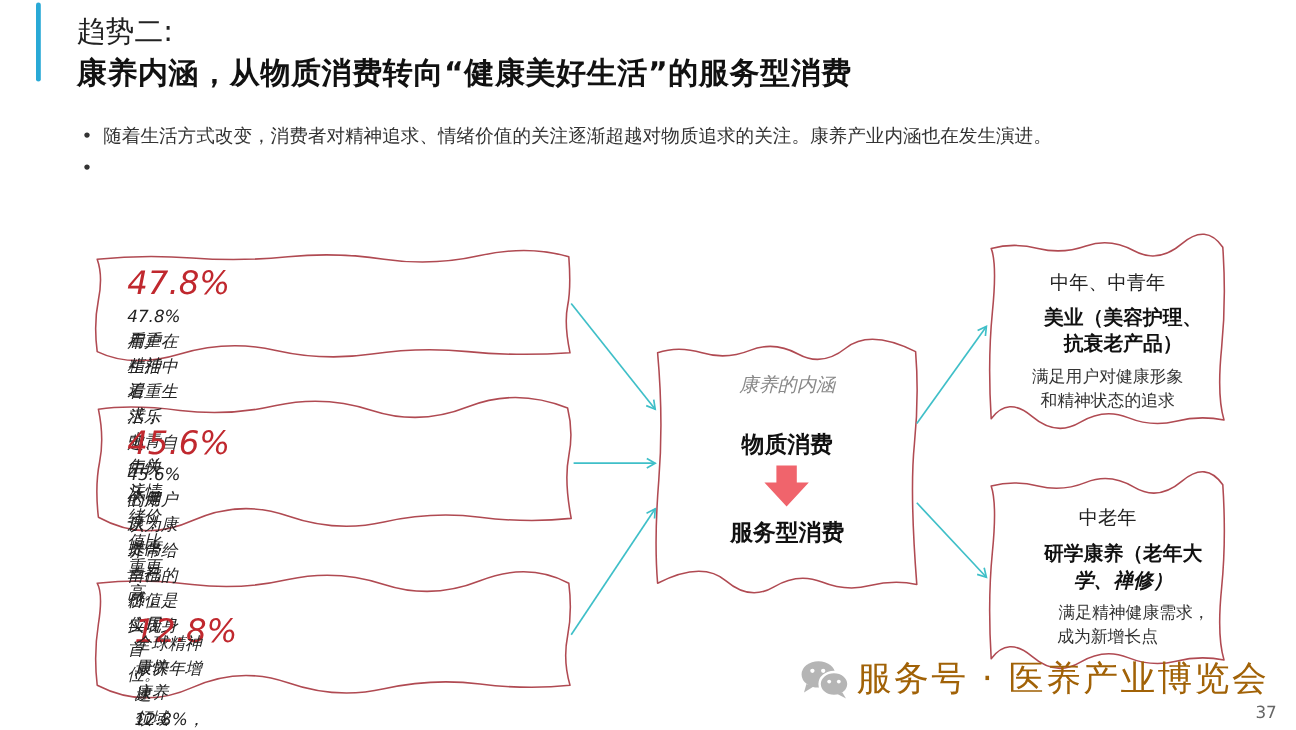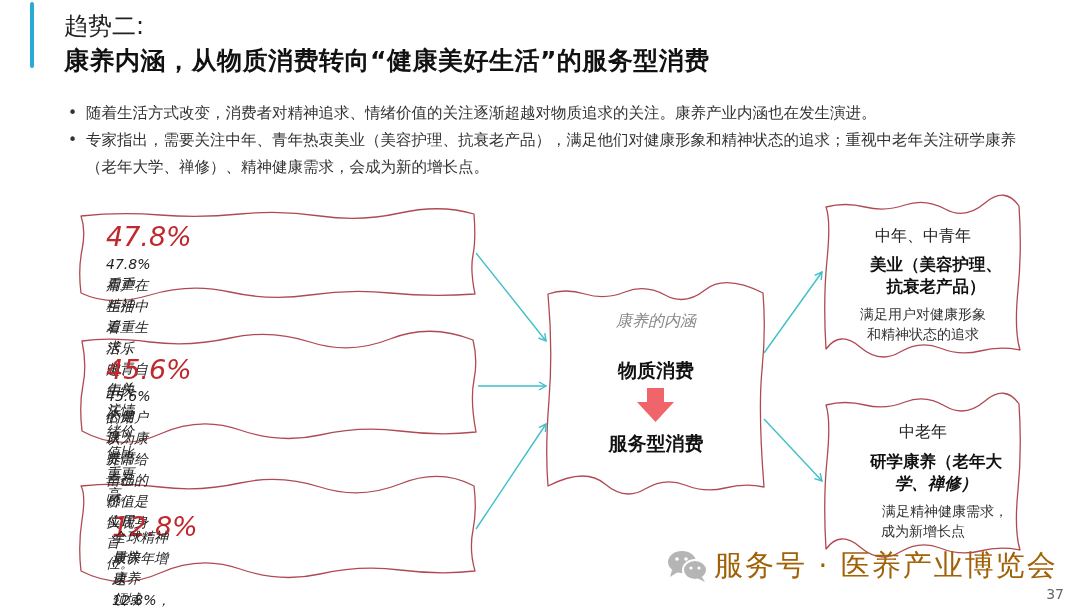--- a/index.html
+++ b/index.html
@@ -31,21 +31,20 @@
 <div class="title-top">趋势二:</div>
 <div class="title-main">康养内涵，从物质消费转向“健康美好生活”的服务型消费</div>
 
 <div class="bullets">
   <div class="bullet">
     <span class="dot">•</span>
     <span>随着生活方式改变，消费者对精神追求、情绪价值的关注逐渐超越对物质追求的关注。康养产业内涵也在发生演进。</span>
   </div>
   <div class="bullet">
     <span class="dot">•</span>
-    <span>专家指出，需要关注中年、青年热衷美业（美容护理、抗衰老产品），满足他们对健康形象和精神状态的追求；重视中老年关注研学康养（老年大学、禅修）、精神健康需求，会成为新的增长点。</span>
   </div>
 </div>
 
 <svg class="layer" width="1080" height="608" viewBox="0 0 1080 608">
   <defs>
     <marker id="ah" markerWidth="10" markerHeight="10" refX="8" refY="5" orient="auto" markerUnits="userSpaceOnUse">
       <path d="M1,1 L8,5 L1,9" fill="none" stroke="#3fbfc8" stroke-width="1.4"></path>
     </marker>
   </defs>
   <g fill="#ffffff" stroke="#b04a52" stroke-width="1.3" stroke-linejoin="round">

